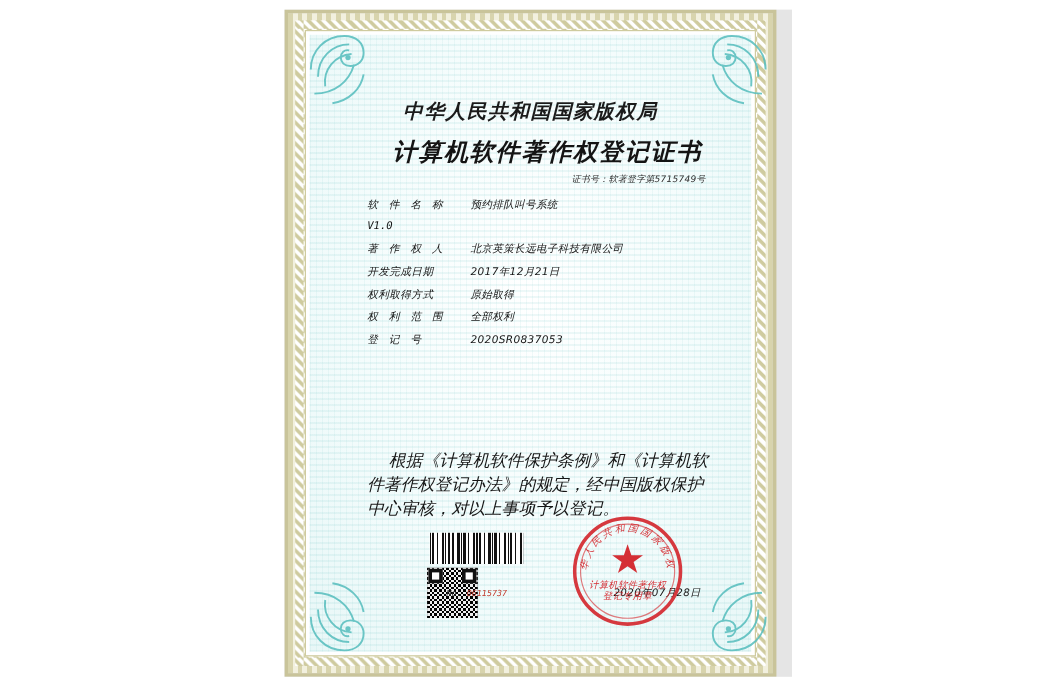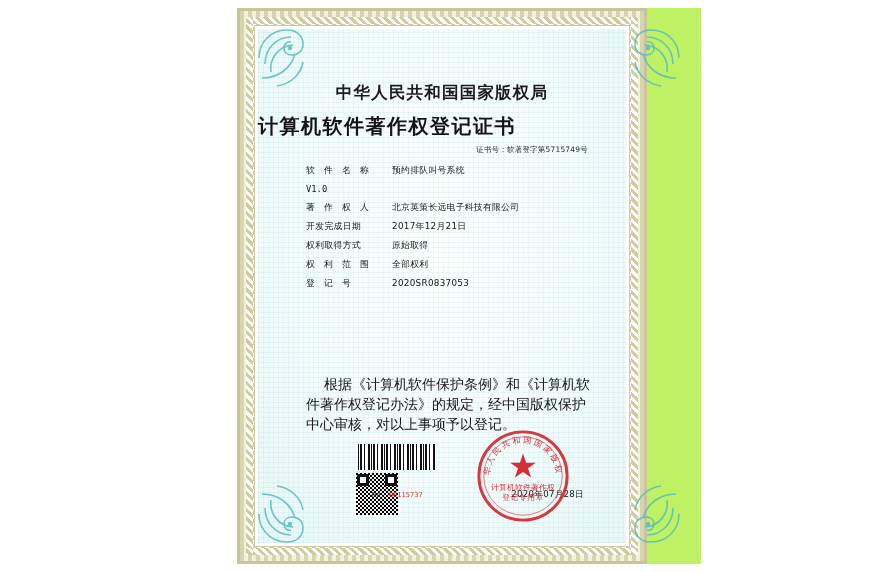--- a/index.html
+++ b/index.html
@@ -12,24 +12,25 @@
     height: 572px;
     font-family: "Liberation Sans", sans-serif;
     overflow: hidden;
   }
 
   
   #certificate {
     position: absolute;
     left: 237px;
     top: 8px;
-    width: 464px;
+    width: 423px;
     height: 556px;
-    background: #bef264;
+    background: #e5e5e5;
     overflow: hidden;
+    font-style: italic;
   }
 
   
   .border-outer {
     position: absolute;
     left: 0; top: 0;
     width: 410px; height: 556px;
     box-sizing: border-box;
     border: 3px solid #c9c49a;
     background:
@@ -106,25 +107,27 @@
     font-family: "DejaVu Serif", "Liberation Serif", serif;
     font-size: 16.5px;
     letter-spacing: 1.2px;
     color: #1b1b1b;
     font-weight: 700;
   }
   .title-main {
     position: absolute;
     left: 0; top: 84px;
     width: 368px;
+    text-align: center;
     font-family: "DejaVu Serif", "Liberation Serif", serif;
     font-size: 20px;
     letter-spacing: 1.5px;
     color: #141414;
     font-weight: 700;
+    padding-left: 14px;
   }
   .cert-no {
     position: absolute;
     right: 38px; top: 116px;
     font-size: 7.5px;
     color: #2a2a2a;
     letter-spacing: 0.2px;
     font-family: "DejaVu Sans", sans-serif;
   }
 

